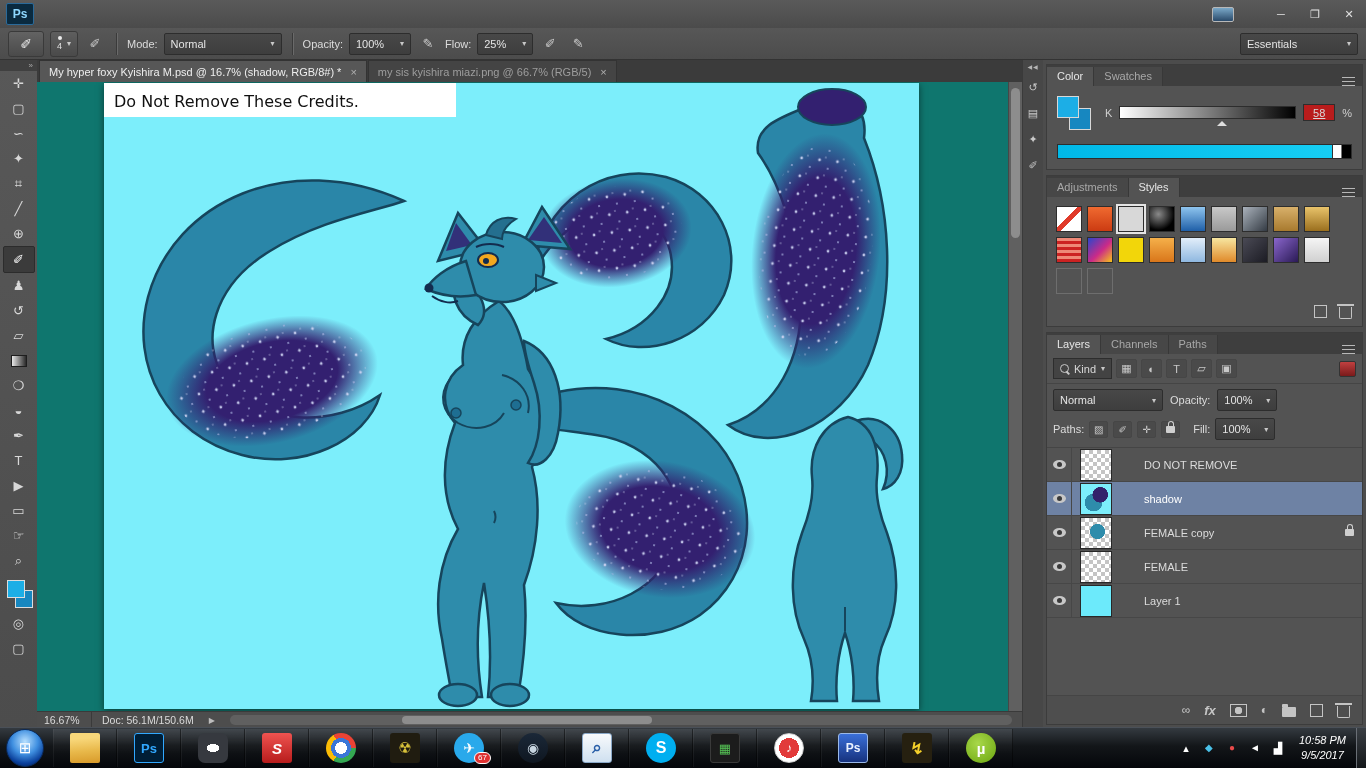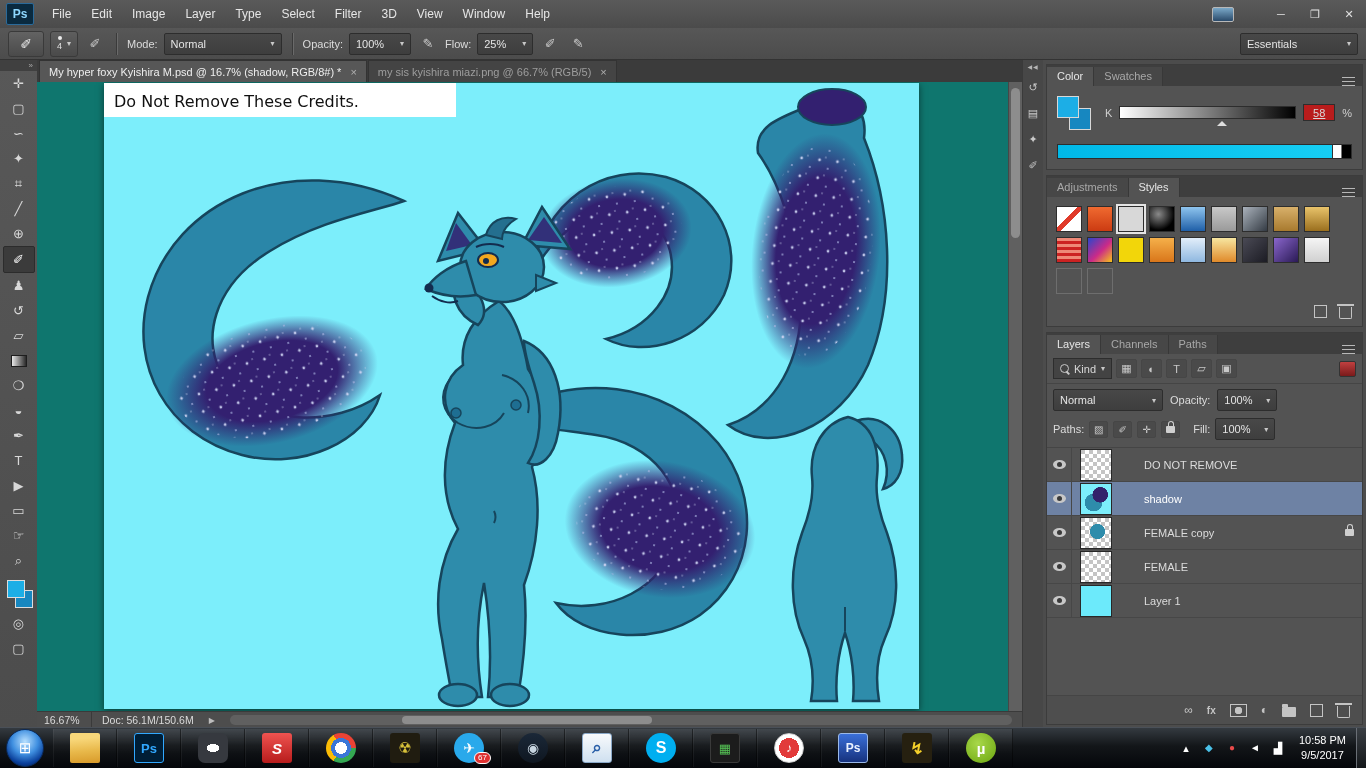--- a/index.html
+++ b/index.html
@@ -129,21 +129,21 @@
   .layer-row[data-selected="true"] .lname{color:#ffffff;}
   .eyebox{width:24px;height:100%;display:flex;align-items:center;justify-content:center;border-right:1px solid #474747;}
   .eye{width:13px;height:9px;border-radius:50%;background:#c8c8c8;position:relative;}
   .eye::after{content:"";position:absolute;left:4px;top:2px;width:5px;height:5px;border-radius:50%;background:#3a3a3a;}
   .lthumb{width:30px;height:30px;border:1px solid #282828;margin:0 8px;flex:none;}
   .lname{font-size:11px;color:#dcdcdc;flex:1;white-space:nowrap;overflow:hidden;padding-left:24px;}
   .lockbadge{display:none;}
   .lockbadge[data-locked="true"]{display:block;}
   .lfoot{display:flex;align-items:center;gap:14px;justify-content:flex-end;padding:6px 12px;border-top:1px solid #454545;background:#4e4e4e;}
   .foot-glyph{color:#c4c4c4;font-size:12px;line-height:1;}
-  .fx{font-weight:bold;font-size:10px;color:#c4c4c4;}
+  .fx{font-style:italic;font-weight:bold;font-size:13px;color:#c4c4c4;}
   .maskico{width:15px;height:11px;border:1px solid #c4c4c4;background:radial-gradient(circle at 50% 50%,#c4c4c4 0 3.5px,transparent 4px);}
   .folderico{width:14px;height:10px;background:#c4c4c4;border-radius:1px;position:relative;margin-top:3px;}
   .folderico::before{content:"";position:absolute;top:-3px;left:0;width:6px;height:3px;background:#c4c4c4;border-radius:1px 1px 0 0;}
   .ico-new{width:11px;height:11px;border:1px solid #c4c4c4;}
   .trashico{width:11px;height:11px;position:relative;border:1px solid #c4c4c4;border-top:none;border-radius:0 0 2px 2px;margin-top:4px;}
   .trashico::before{content:"";position:absolute;top:-3px;left:-3px;right:-3px;height:2px;background:#c4c4c4;}
 
   
   .taskbar{position:absolute;left:0;right:0;bottom:0;height:40px;background:linear-gradient(#343a40,#131619 45%,#04060a);
            border-top:1px solid #4a5058;display:flex;align-items:center;}
@@ -153,54 +153,30 @@
   .task-icons{display:flex;height:100%;align-items:center;}
   .task-btn{width:62px;height:38px;display:flex;align-items:center;justify-content:center;position:relative;
             border-left:1px solid rgba(255,255,255,.05);border-right:1px solid rgba(0,0,0,.45);
             background:linear-gradient(rgba(255,255,255,.08),rgba(255,255,255,0) 65%);}
   .task-ico{width:30px;height:30px;display:flex;align-items:center;justify-content:center;font-size:14px;box-sizing:border-box;}
   .badge{position:absolute;right:9px;bottom:3px;background:#e03131;color:#fff;font-size:8px;padding:0 3px;border-radius:6px;
          border:1px solid #ffffff;line-height:10px;}
   .badge:empty{display:none;}
   .tray{margin-left:auto;display:flex;align-items:center;gap:9px;padding-right:4px;}
   .tray-ico{font-size:10px;width:14px;text-align:center;line-height:1;}
-  .clock{color:#ffffff;font-size:11px;text-align:center;line-height:1.4;padding:0 10px;}
+  .clock{color:#ffffff;font-size:11px;text-align:center;line-height:1.4;padding:0 10px;font-style:italic;}
   .showdesk{width:9px;height:40px;border-left:1px solid #6a6f76;background:linear-gradient(#3a3f44,#14171a);}
 </style>
 </head>
 <body>
 
 <div class="app">
 
   <div class="menubar">
     <div class="ps-logo">Ps</div>
-    <div class="menus">
-
-        <span class="menu-item">File</span>
-
-        <span class="menu-item">Edit</span>
-
-        <span class="menu-item">Image</span>
-
-        <span class="menu-item">Layer</span>
-
-        <span class="menu-item">Type</span>
-
-        <span class="menu-item">Select</span>
-
-        <span class="menu-item">Filter</span>
-
-        <span class="menu-item">3D</span>
-
-        <span class="menu-item">View</span>
-
-        <span class="menu-item">Window</span>
-
-        <span class="menu-item">Help</span>
-      </div>
     <div class="win-controls">
       <span class="screen-icon"></span>
       <span class="wc">─</span>
       <span class="wc">❐</span>
       <span class="wc">✕</span>
     </div>
   </div>
 
   <div class="optionsbar">
     <span class="tool-chip">✐</span>

